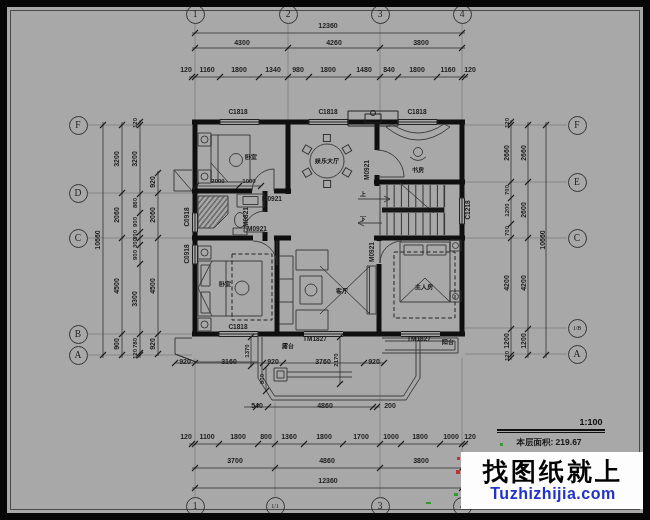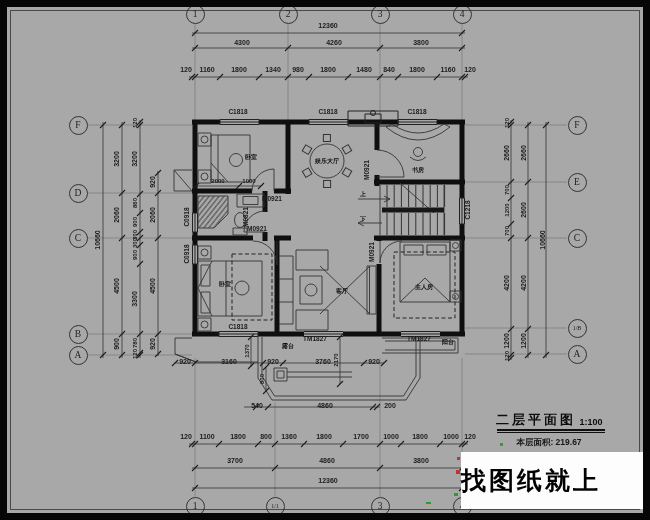--- a/index.html
+++ b/index.html
@@ -17,21 +17,21 @@
   .ax{position:absolute;z-index:2;width:17px;height:17px;margin:-9.5px 0 0 -9.5px;
       border:1.1px solid #333;border-radius:50%;text-align:center;line-height:17px;
       font-size:9.5px;font-family:"Liberation Serif",serif;color:#1d1d1d;background:transparent}
   .axs{font-size:6px;letter-spacing:0}
   .ttl{position:absolute;z-index:2;transform:translate(-50%,-50%);font-weight:bold;
        font-size:13px;letter-spacing:3px;color:#0d0d0d}
   .scl{position:absolute;z-index:2;transform:translate(-50%,-50%);font-weight:bold;font-size:9px;color:#0d0d0d}
   .area{position:absolute;z-index:2;transform:translate(-50%,-50%);font-size:8.5px;font-weight:bold;color:#161616}
   .uline{position:absolute;z-index:2;background:#101010}
   .wm{position:absolute;left:461px;top:452px;width:184px;height:57px;background:#fdfdfd;z-index:5;
-      display:flex;flex-direction:column;justify-content:center;align-items:flex-start}
+      display:flex;flex-direction:column;justify-content:center;align-items:center}
   .wm1{font-size:25px;font-weight:bold;color:#020202;letter-spacing:3px;line-height:27px}
   .wm2{font-size:16px;font-weight:bold;color:#2133c7;letter-spacing:.5px;line-height:18px}
   .mk{position:absolute;z-index:6}
 </style>
 </head>
 <body>
 
 <div id="wrap">
   <div id="inner"></div>
 
@@ -246,29 +246,29 @@
   <b class="lb room tiny" style="left:327px;top:161px">娱乐大厅</b>
   <b class="lb room tiny" style="left:418px;top:170px">书房</b>
   <b class="lb room tiny" style="left:342px;top:291px">客厅</b>
   <b class="lb room tiny" style="left:225px;top:284px">卧室</b>
   <b class="lb room tiny" style="left:424px;top:287px">主人房</b>
   <b class="lb room tiny" style="left:288px;top:346px">露台</b>
   <b class="lb room tiny" style="left:448px;top:342px">阳台</b>
   <b class="lb tiny" style="left:363px;top:194px">上</b>
   <b class="lb tiny" style="left:363px;top:219px">下</b>
 
-  <span class="ttl" style="left:536px;top:420px">二层平面图</span>
   <span class="scl" style="left:591px;top:422px">1:100</span>
   <div class="uline" style="left:497px;top:429px;width:108px;height:1.6px"></div>
   <div class="uline" style="left:497px;top:432px;width:108px;height:0.8px"></div>
   <span class="area" style="left:549px;top:443px">本层面积: 219.67</span>
   <div class="mk" style="left:500px;top:443px;width:3px;height:3px;background:#3a9a3a"></div>
 
   <div class="wm">
     <span class="wm1">找图纸就上</span>
+    <span class="wm2">Tuzhizhijia.com</span>
   </div>
   <div class="mk" style="left:457px;top:457px;width:3px;height:3px;background:#c53030"></div>
   <div class="mk" style="left:456px;top:470px;width:4px;height:4px;background:#c53030"></div>
   <div class="mk" style="left:454px;top:493px;width:4px;height:3px;background:#2f9a2f"></div>
   <div class="mk" style="left:426px;top:502px;width:5px;height:2px;background:#2f9a2f"></div>
 
   <div id="frame"></div>
 </div>
 
 </body></html>

